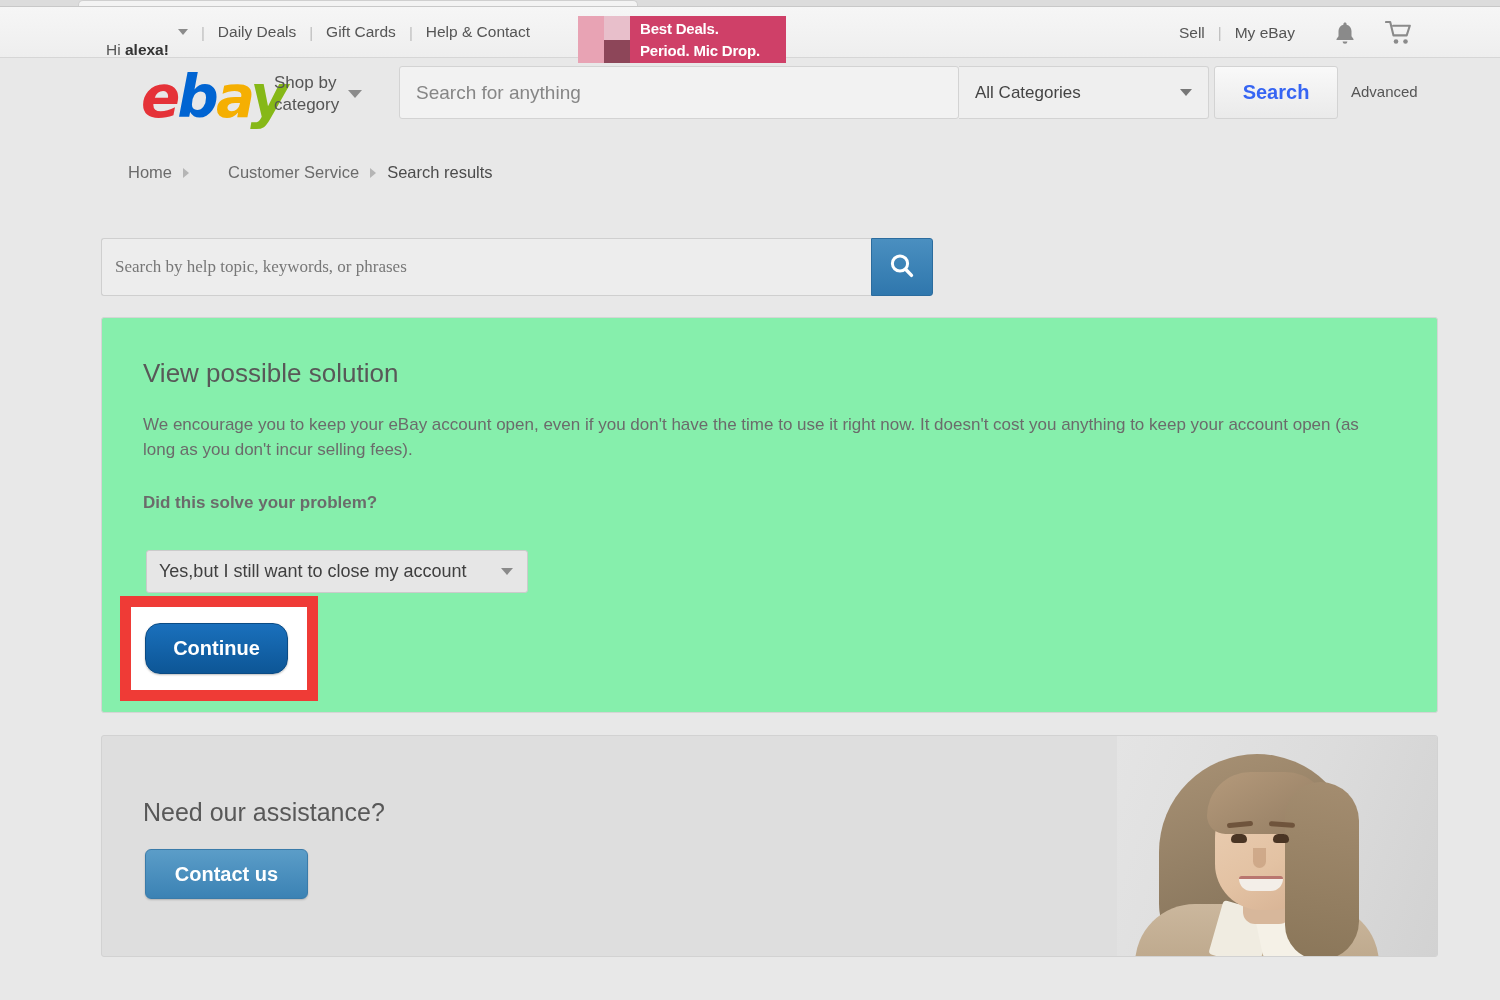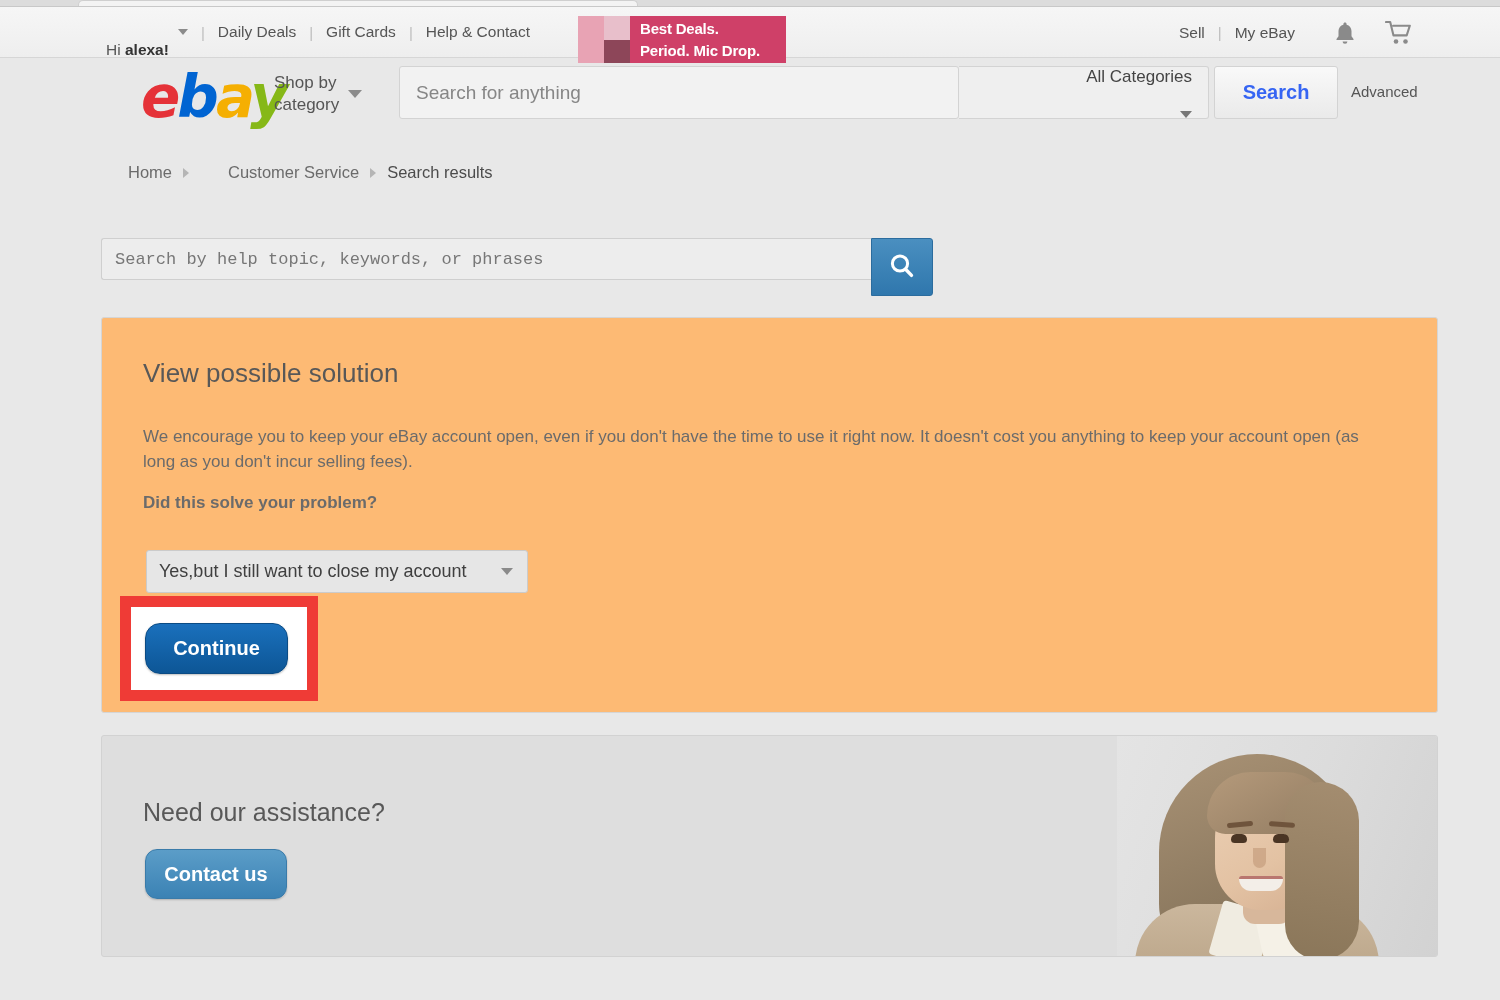--- a/index.html
+++ b/index.html
@@ -179,27 +179,26 @@
 
   #category-select {
     position: absolute;
     left: 959px; top: 8px;
     width: 250px; height: 53px;
     background: #efefef;
     border: 1px solid #d3d3d3;
     border-left: none;
     border-radius: 0 3px 3px 0;
     display: flex;
-    align-items: flex-end;
+    align-items: center;
     justify-content: space-between;
     padding: 0 16px;
     font-size: 17px;
     color: #444;
     cursor: pointer;
-    flex-direction: column;
   }
   #category-select .caret-down {
     border-top-color: #777;
     border-left-width: 6px;
     border-right-width: 6px;
     border-top-width: 7px;
   }
 
   #main-search-button {
     position: absolute;
@@ -245,26 +244,26 @@
 
   
   #help-search-wrap {
     position: absolute;
     top: 238px; left: 101px;
     width: 832px; height: 58px;
     display: flex;
   }
   #help-search-input {
     flex: 1;
-    height: 42px;
+    height: 58px;
     background: #ededed;
     border: 1px solid #cfcfcf;
     border-right: none;
     border-radius: 3px 0 0 3px;
-    font-family: Liberation Mono, monospace;
+    font-family: Liberation Serif, serif;
     font-size: 17px;
     color: #6e6e6e;
     padding: 0 13px;
     outline: none;
   }
   #help-search-input::placeholder { color: #777; }
   #help-search-button {
     width: 62px; height: 58px;
     background: linear-gradient(#4a8fc0, #2f77ad);
     border: 1px solid #2b6c9e;
@@ -273,34 +272,34 @@
     display: flex;
     align-items: center;
     justify-content: center;
   }
 
   
   #solution-panel {
     position: absolute;
     top: 317px; left: 101px;
     width: 1337px; height: 396px;
-    background: #fdba74;
+    background: #86efac;
     border: 1px solid #d5d5d5;
     border-radius: 3px;
   }
   #solution-title {
     position: absolute;
     left: 41px; top: 40px;
     font-size: 26px;
     color: #585858;
     font-weight: normal;
   }
   #solution-body {
     position: absolute;
-    left: 41px; top: 106px;
+    left: 41px; top: 94px;
     width: 1235px;
     font-size: 17px;
     line-height: 25px;
     color: #6b6b6b;
   }
   #solve-question {
     position: absolute;
     left: 41px; top: 175px;
     font-size: 17px;
     font-weight: bold;
@@ -366,24 +365,24 @@
   #assistance-title {
     position: absolute;
     left: 41px; top: 62px;
     font-size: 25px;
     color: #585858;
     font-weight: normal;
   }
   #contact-us-button {
     position: absolute;
     left: 43px; top: 113px;
-    width: 142px; height: 50px;
+    width: 163px; height: 50px;
     background: linear-gradient(#5b9dc8, #3b82b4);
     border: 1px solid #3a7ba9;
-    border-radius: 12px;
+    border-radius: 6px;
     color: #ffffff;
     font-family: "Liberation Sans", sans-serif;
     font-size: 20px;
     font-weight: bold;
     cursor: pointer;
     box-shadow: 0 1px 2px rgba(0,0,0,0.2);
   }
 
   
   #agent-photo {

